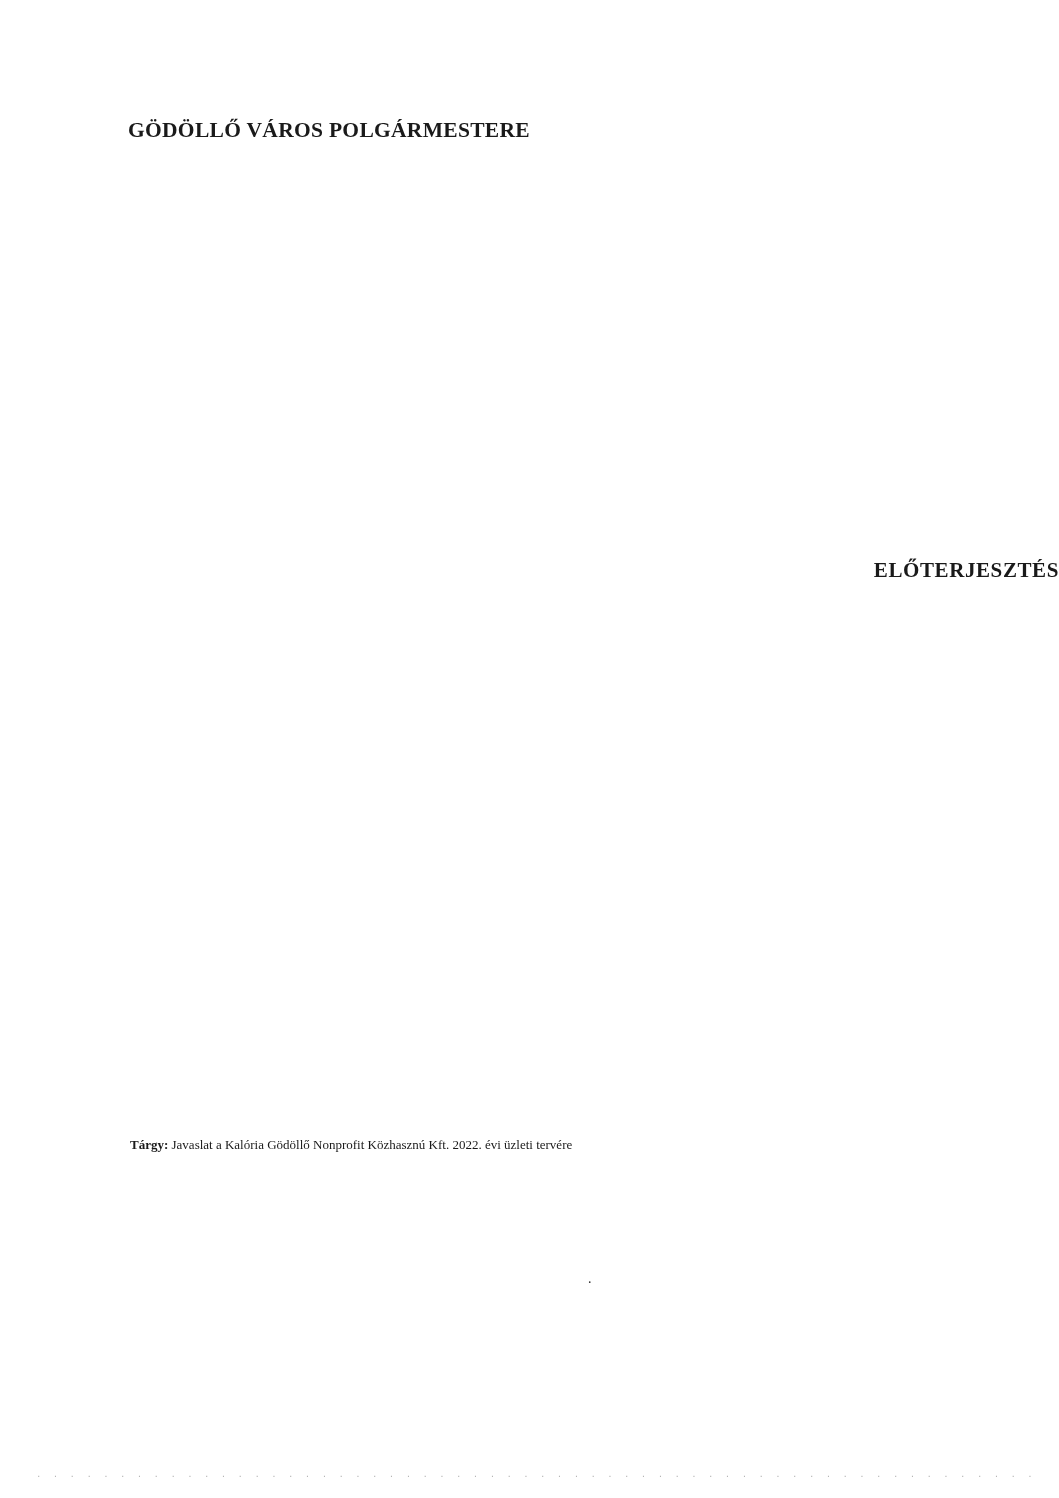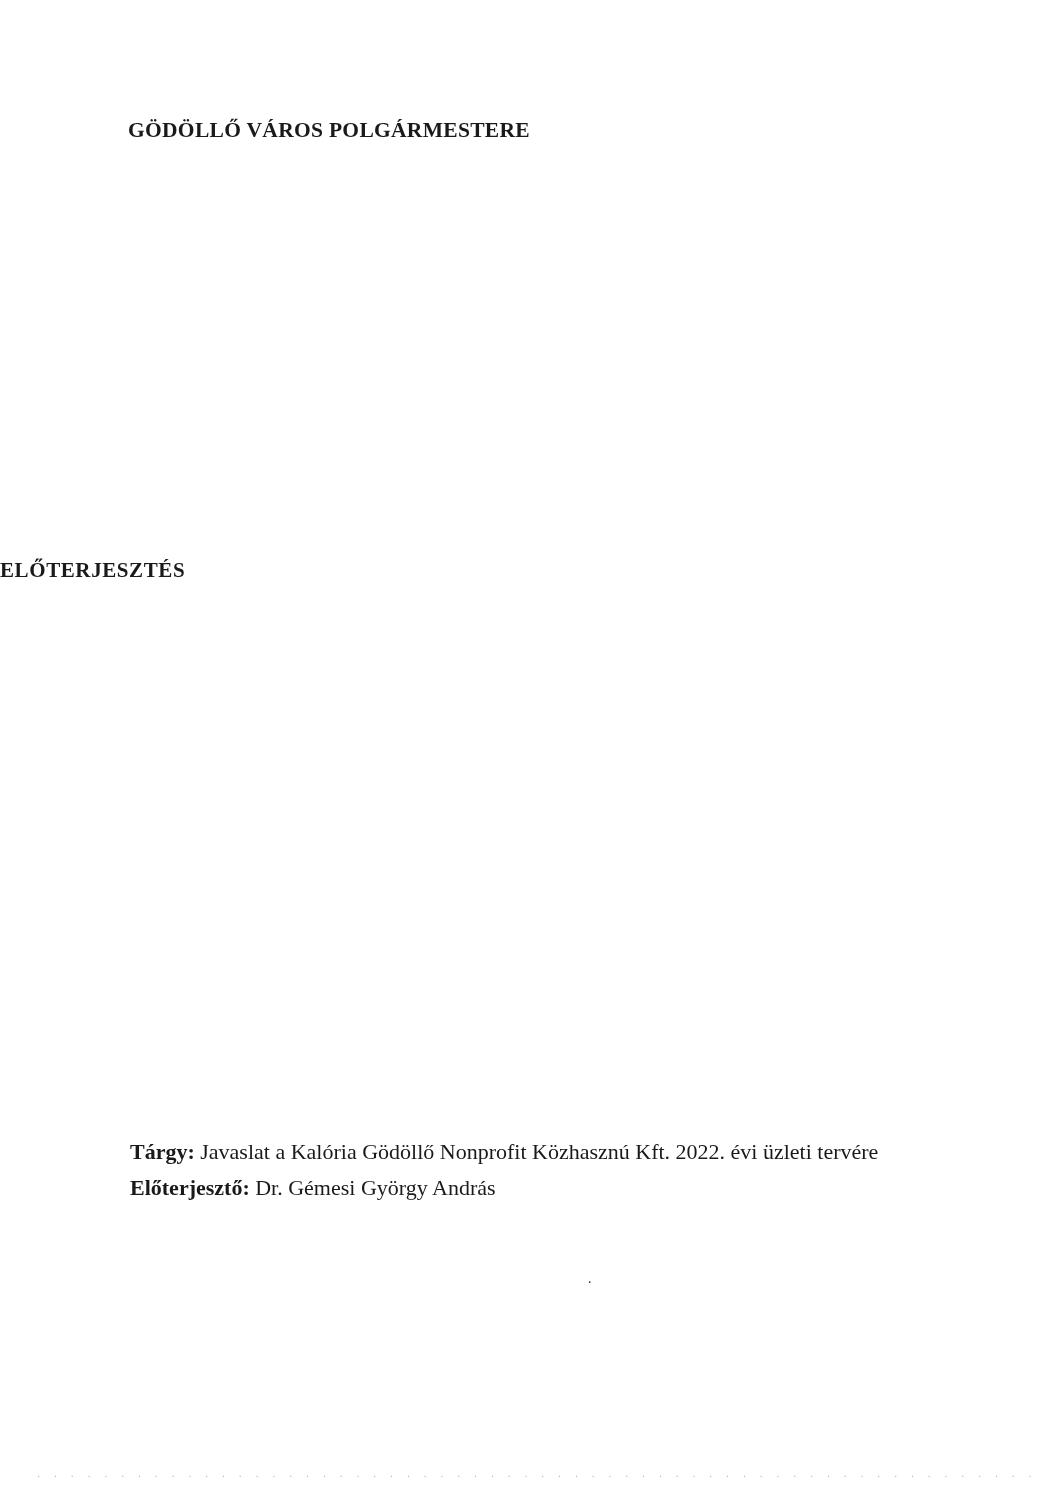--- a/index.html
+++ b/index.html
@@ -33,40 +33,40 @@
     letter-spacing: 0.3px;
     white-space: nowrap;
   }
 
   
   .title-block {
     position: absolute;
     left: 0;
     right: 0;
     top: 558px;
-    text-align: left;
+    text-align: right;
   }
   .doc-title {
     font-size: 21px;
     font-weight: bold;
     letter-spacing: 0.6px;
   }
   .doc-subtitle {
     margin-top: 26px;
     font-size: 16.5px;
     font-weight: bold;
     letter-spacing: 0.1px;
   }
 
   
   .meta-block {
     position: absolute;
     left: 130px;
     top: 1134px;
-    font-size: 22px;
+    font-size: 13px;
     line-height: 1.62;
   }
   .meta-row {
     white-space: nowrap;
   }
   .meta-label {
     font-weight: bold;
   }
   .meta-value {
     font-weight: normal;
@@ -110,23 +110,19 @@
 
   <div class="title-block">
     <div class="doc-title">ELŐTERJESZTÉS</div>
   </div>
 
   <div class="meta-block">
     <div class="meta-row">
       <span class="meta-label">Tárgy:</span>
       <span class="meta-value">Javaslat a Kalória Gödöllő Nonprofit Közhasznú Kft. 2022. évi üzleti tervére</span>
     </div>
-    <div class="meta-row">
-      <span class="meta-label">Előterjesztő:</span>
-      <span class="meta-value">Dr. Gémesi György András</span>
-    </div>
   </div>
 
   <div class="page-dot">.</div>
 
   <div class="bottom-noise">. . . .  . . .  . . . . .  . .  . . . .  . . .  . . . . .  . .  . . .  . . . .  . .  . . . . .  . . .  . .  . . . .  . . . . .  . . .  . . . .  . .  . . . . .  . . .  . . . .  . . . .  . . .  . . . . .  . .  . . . .</div>
 
 </div>
 
 </body></html>

